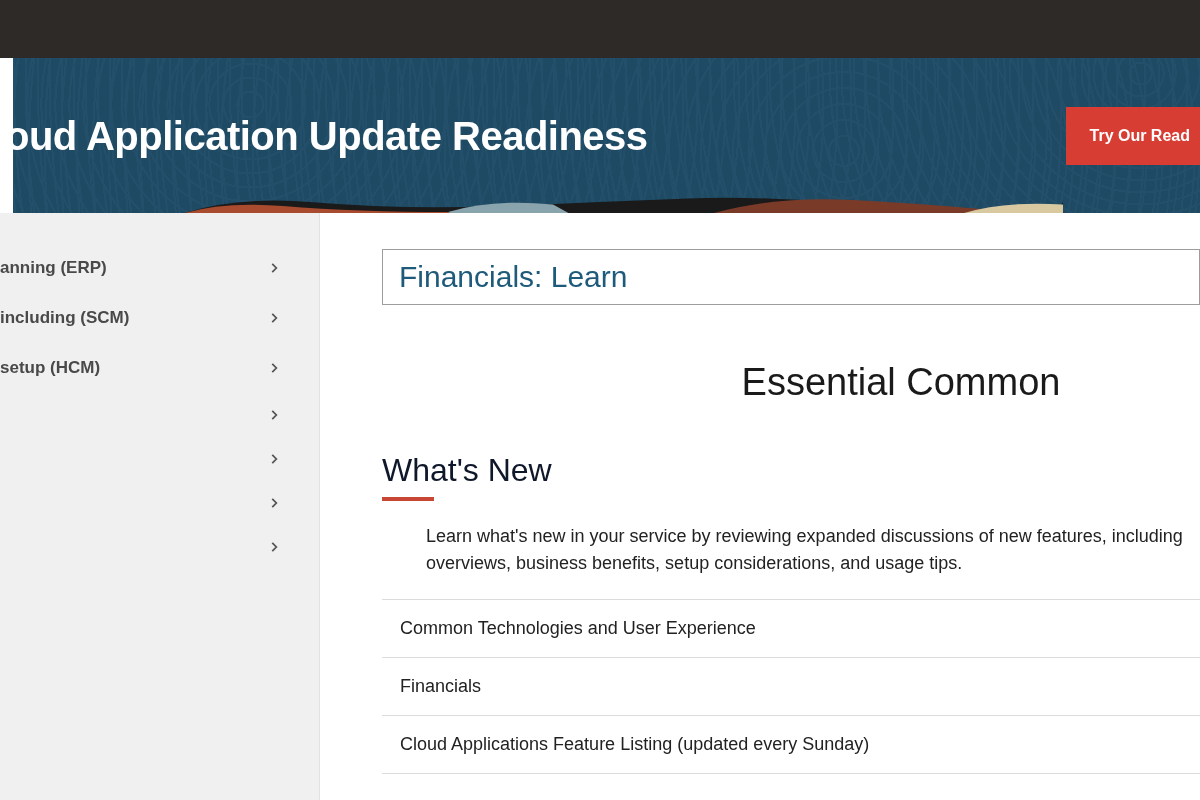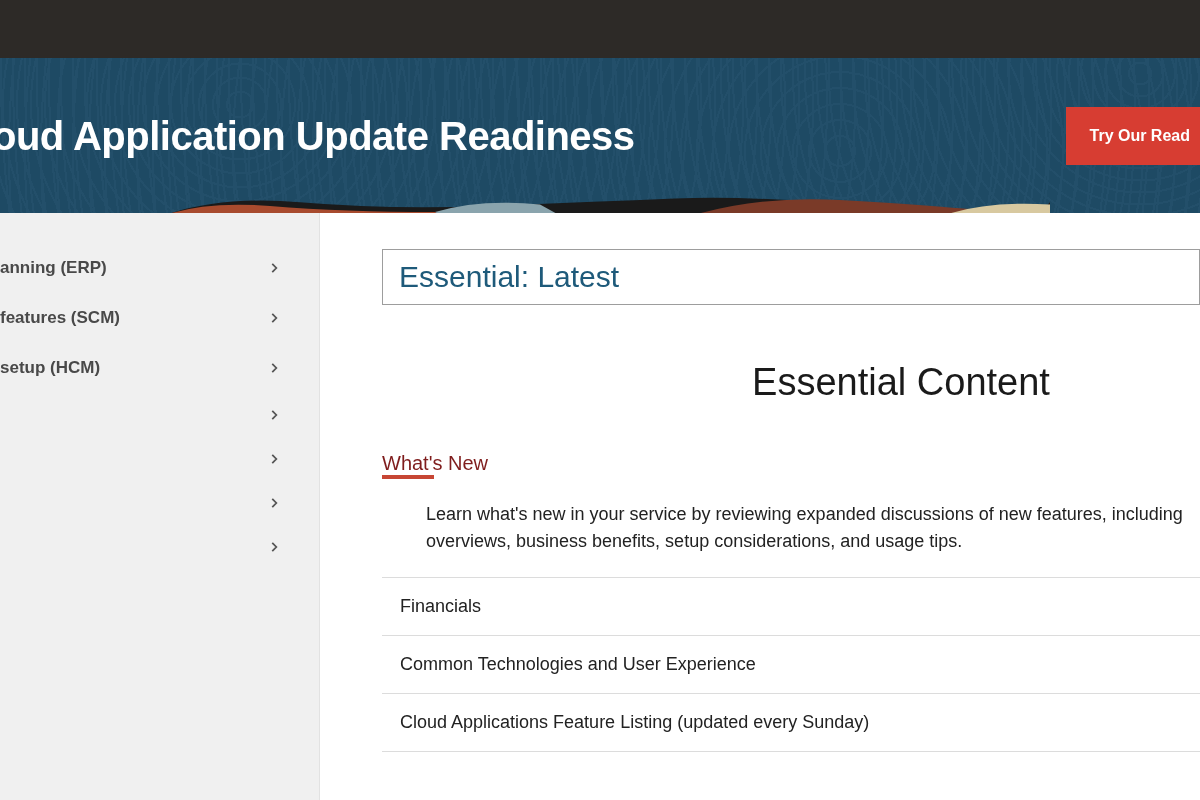--- a/index.html
+++ b/index.html
@@ -1,33 +1,33 @@
 <!DOCTYPE html>
 <html><head>
   <meta charset="utf-8">
   <style>
     * { margin: 0; padding: 0; box-sizing: border-box; }
     body { font-family: -apple-system, BlinkMacSystemFont, "Segoe UI", Helvetica, Arial, sans-serif; background: #fff; overflow: hidden; width: 1200px; height: 800px; }
     .topbar { height: 58px; background: #2d2a27; }
-    .hero { position: relative; height: 155px; background: #1e4a64; overflow: hidden; display: flex; align-items: center; justify-content: space-between; padding: 0 0 0 0; }
+    .hero { position: relative; height: 155px; background: #1e4a64; overflow: hidden; display: flex; align-items: center; justify-content: space-between; padding: 0 0 0 0; margin-left: 13px; }
     .hero-pattern { position: absolute; inset: 0; opacity: 0.18; background-image: repeating-radial-gradient(circle at 20% 30%, transparent 0 12px, #3a6a88 12px 14px), repeating-radial-gradient(circle at 70% 60%, transparent 0 14px, #3a6a88 14px 16px), repeating-radial-gradient(circle at 95% 10%, transparent 0 10px, #3a6a88 10px 12px); }
     .hero-stripe { position: absolute; left: 150px; right: -100px; bottom: -8px; height: 30px; z-index: 1; }
     .hero-title { position: relative; z-index: 2; color: #fff; font-size: 40px; font-weight: 600; letter-spacing: -0.5px; margin-left: -8px; padding-top: 2px; }
     .hero-cta { position: relative; z-index: 2; background: #d73d32; color: #fff; border: none; font-weight: 700; font-size: 16px; padding: 20px 20px 20px 24px; margin-right: -10px; cursor: pointer; }
     .body-row { display: flex; height: calc(800px - 58px - 155px); }
     .sidebar { width: 320px; background: #f0f0f0; border-right: 1px solid #e2e2e2; padding-top: 30px; }
     .sidebar-item { display: flex; align-items: center; justify-content: space-between; padding: 15px 38px 15px 0; cursor: pointer; }
     .sidebar-label { color: #494949; font-weight: 700; font-size: 17px; white-space: nowrap; overflow: hidden; }
     .chevron { color: #555; }
     .chevron svg { width: 14px; height: 14px; display: block; }
     .main { flex: 1; padding: 36px 0 0 62px; overflow: hidden; }
     .dropdown { border: 1px solid #9d9d9d; padding: 10px 16px; width: 100%; }
     .dropdown-text { color: #1e5a7a; font-size: 30px; font-weight: 500; }
     .section-title { font-size: 38px; font-weight: 400; color: #1a1a1a; text-align: center; margin: 56px 0 48px 220px; }
-    .whats-new-head { color: #7f1d1d; font-size: 20px; font-weight: 500; }
+    .whats-new-head { color: #0f172a; font-size: 32px; font-weight: 500; margin-bottom: 8px; }
     .underline { width: 52px; height: 4px; background: #c74634; margin-bottom: 22px; }
     .whats-new-desc { color: #222; font-size: 18px; line-height: 1.5; margin-bottom: 22px; margin-left: 44px; }
     .link-list { border-top: 1px solid #dcdcdc; }
     .link-item { padding: 18px 0 18px 18px; border-bottom: 1px solid #dcdcdc; color: #222; font-size: 18px; cursor: pointer; }
   </style>
 </head>
 <body>
 
 <div class="topbar"></div>
 
@@ -49,21 +49,21 @@
   <nav class="sidebar">
     <div class="sidebar-item">
       <span class="sidebar-label">anning (ERP)</span>
       <span class="chevron">
           <svg viewBox="0 0 24 24" fill="none" stroke="currentColor" stroke-width="3">
             <polyline points="9 5 16 12 9 19"></polyline>
           </svg>
         </span>
     </div>
     <div class="sidebar-item">
-      <span class="sidebar-label">features (SCM)</span>
+      <span class="sidebar-label">including (SCM)</span>
       <span class="chevron">
           <svg viewBox="0 0 24 24" fill="none" stroke="currentColor" stroke-width="3">
             <polyline points="9 5 16 12 9 19"></polyline>
           </svg>
         </span>
     </div>
     <div class="sidebar-item">
       <span class="sidebar-label">setup (HCM)</span>
       <span class="chevron">
           <svg viewBox="0 0 24 24" fill="none" stroke="currentColor" stroke-width="3">
@@ -100,29 +100,29 @@
       <span class="chevron">
           <svg viewBox="0 0 24 24" fill="none" stroke="currentColor" stroke-width="3">
             <polyline points="9 5 16 12 9 19"></polyline>
           </svg>
         </span>
     </div>
   </nav>
 
   <main class="main">
     <div class="dropdown">
-      <span class="dropdown-text">Essential: Latest</span>
+      <span class="dropdown-text">Financials: Learn</span>
     </div>
 
-    <h2 class="section-title">Essential Content</h2>
+    <h2 class="section-title">Essential Common</h2>
 
     <h3 class="whats-new-head">What's New</h3>
     <div class="underline"></div>
     <p class="whats-new-desc">Learn what's new in your service by reviewing expanded discussions of new features, including overviews, business benefits, setup considerations, and usage tips.</p>
 
     <div class="link-list">
+      <div class="link-item">Common Technologies and User Experience</div>
       <div class="link-item">Financials</div>
-      <div class="link-item">Common Technologies and User Experience</div>
       <div class="link-item">Cloud Applications Feature Listing (updated every Sunday)</div>
     </div>
   </main>
 
 </div>
 
 </body></html>

